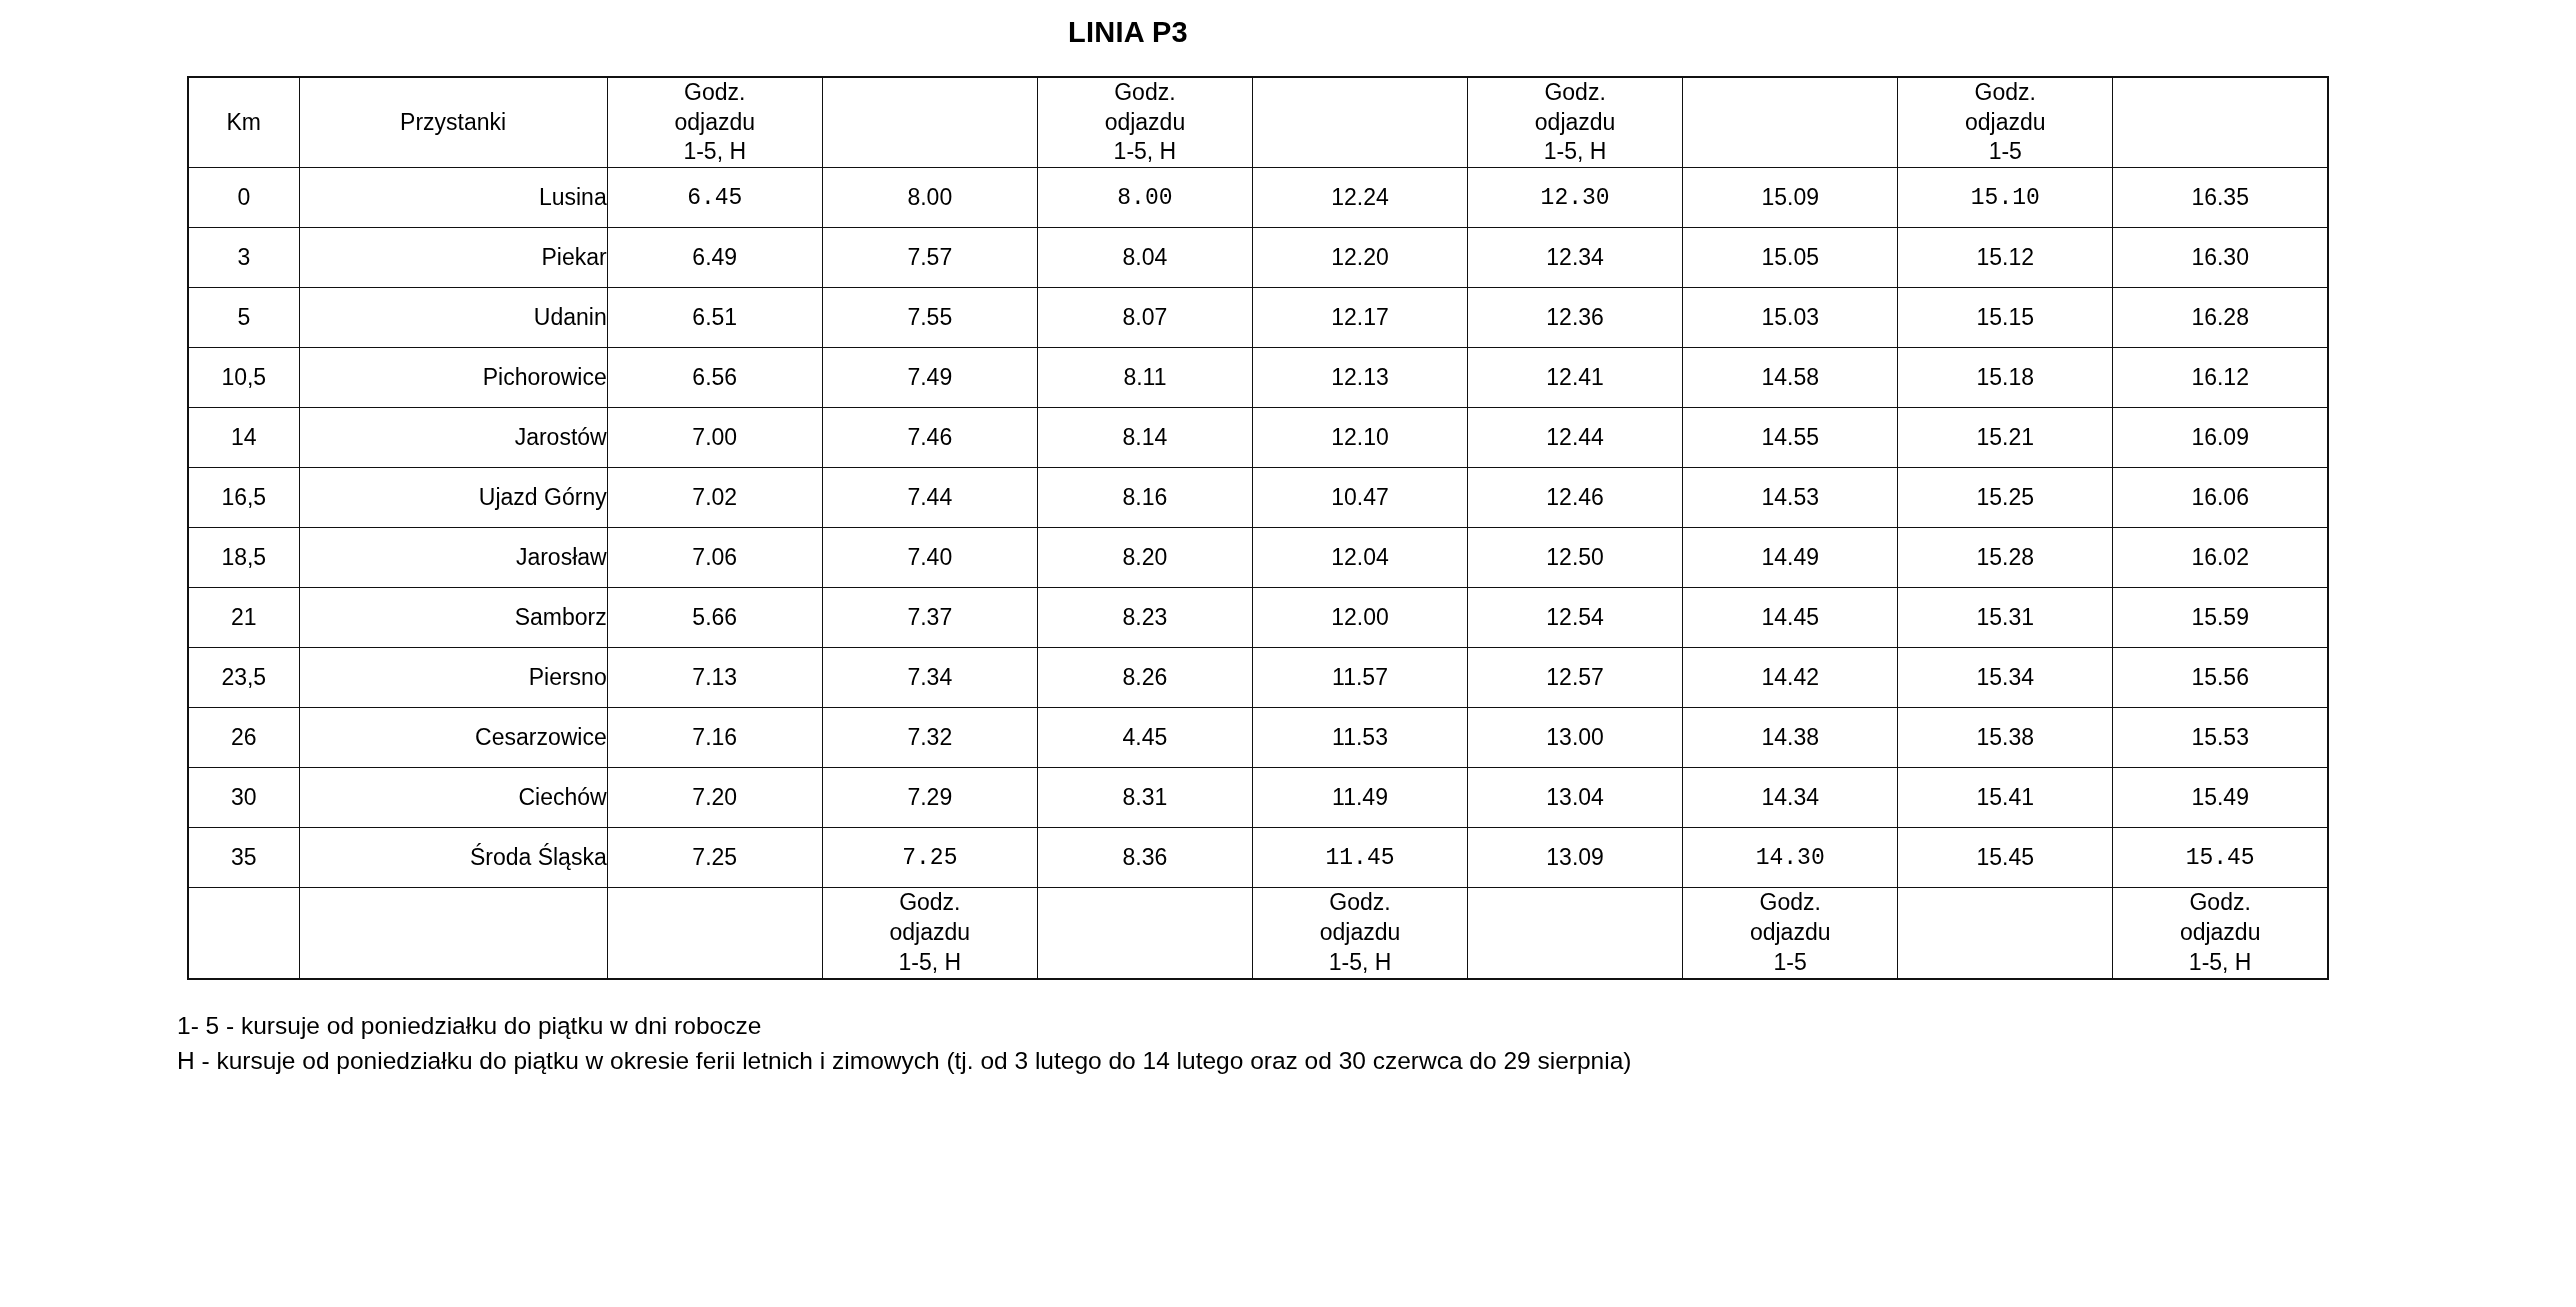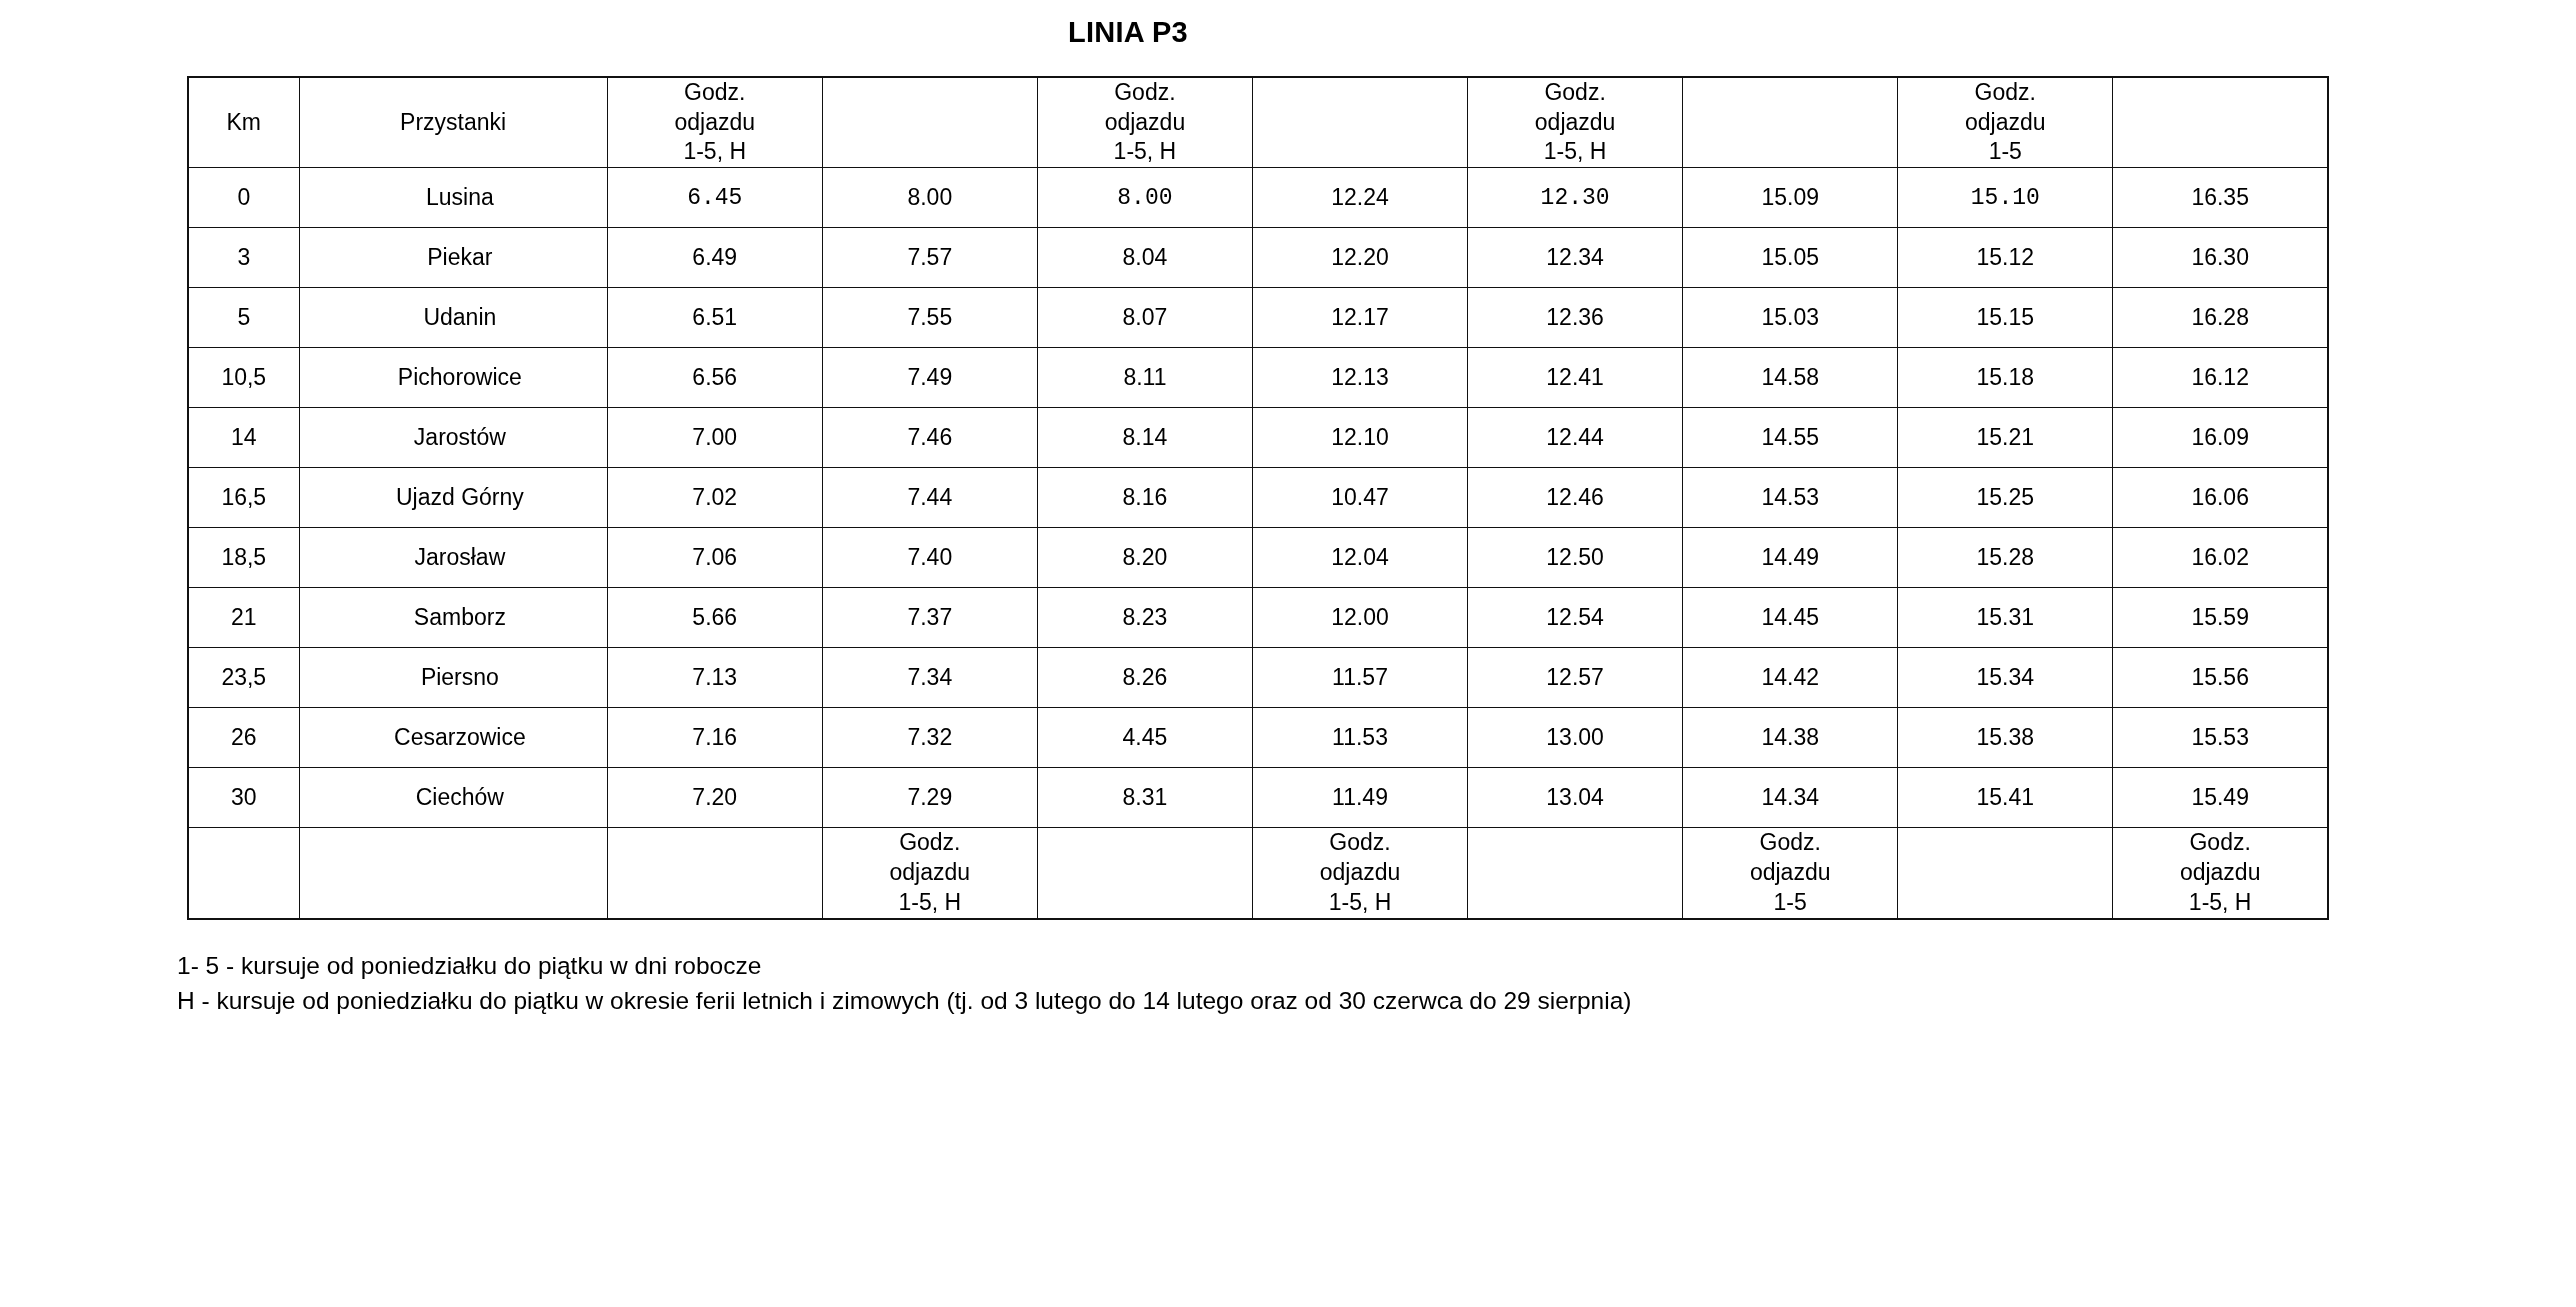--- a/index.html
+++ b/index.html
@@ -60,21 +60,21 @@
     font-weight: bold;
     font-size: 22px;
     line-height: 1.3;
     height: 120px;
     padding: 0 5px;
   }
   tbody td.km {
     text-align: center;
   }
   tbody td.stop {
-    text-align: center;
+    text-align: right;
     padding-left: 13.5px;
     margin-left: 48px;
   }
   td.bold {
     font-weight: bold;
     font-family: Liberation Mono, monospace;
   }
   tfoot td {
     background: #f4f4f4;
     font-weight: bold;
@@ -304,20 +304,32 @@
           <td>7.20</td>
           <td>7.29</td>
           <td>8.31</td>
           <td>11.49</td>
           <td>13.04</td>
           <td>14.34</td>
           <td>15.41</td>
           <td>15.49</td>
         </tr>
 
+        <tr>
+          <td class="km">35</td>
+          <td class="stop">Środa Śląska</td>
+          <td>7.25</td>
+          <td class="bold">7.25</td>
+          <td>8.36</td>
+          <td class="bold">11.45</td>
+          <td>13.09</td>
+          <td class="bold">14.30</td>
+          <td>15.45</td>
+          <td class="bold">15.45</td>
+        </tr>
 
       </tbody>
       <tfoot>
         <tr>
           <td></td>
           <td></td>
           <td>
             <span class="hdr-l1"></span>
             <span class="hdr-l2"></span>
             <span class="hdr-l3"></span>

